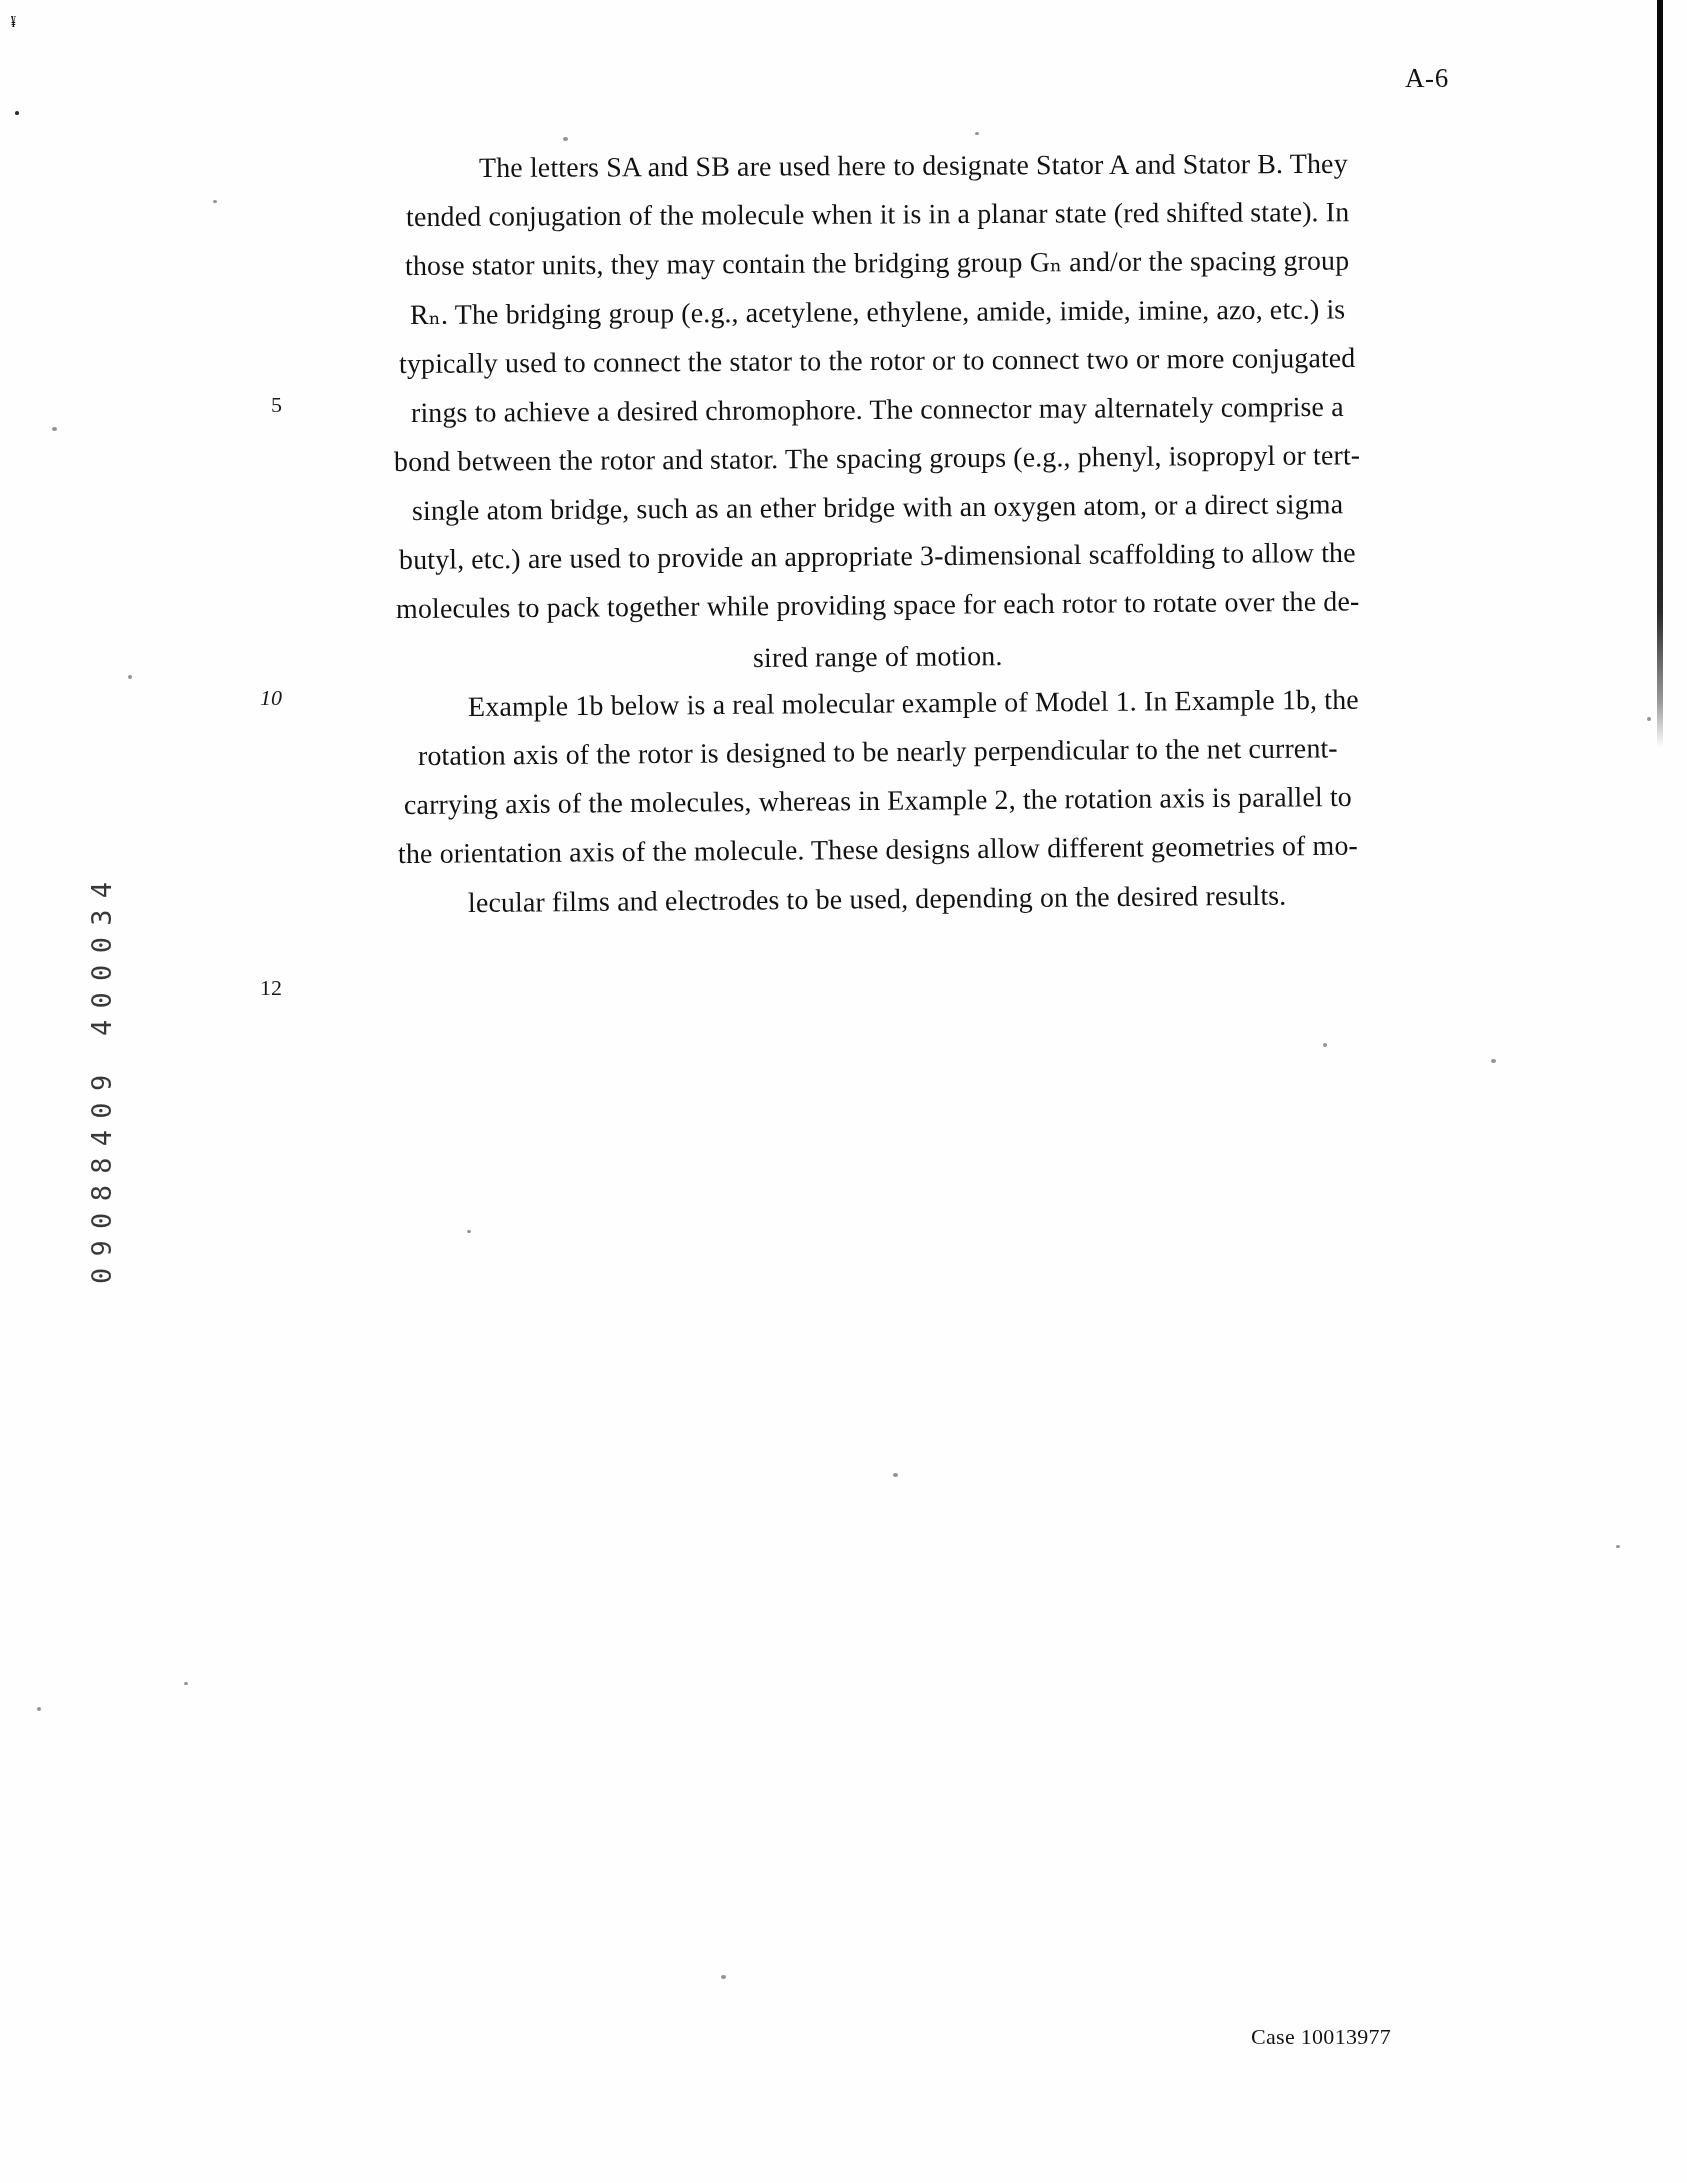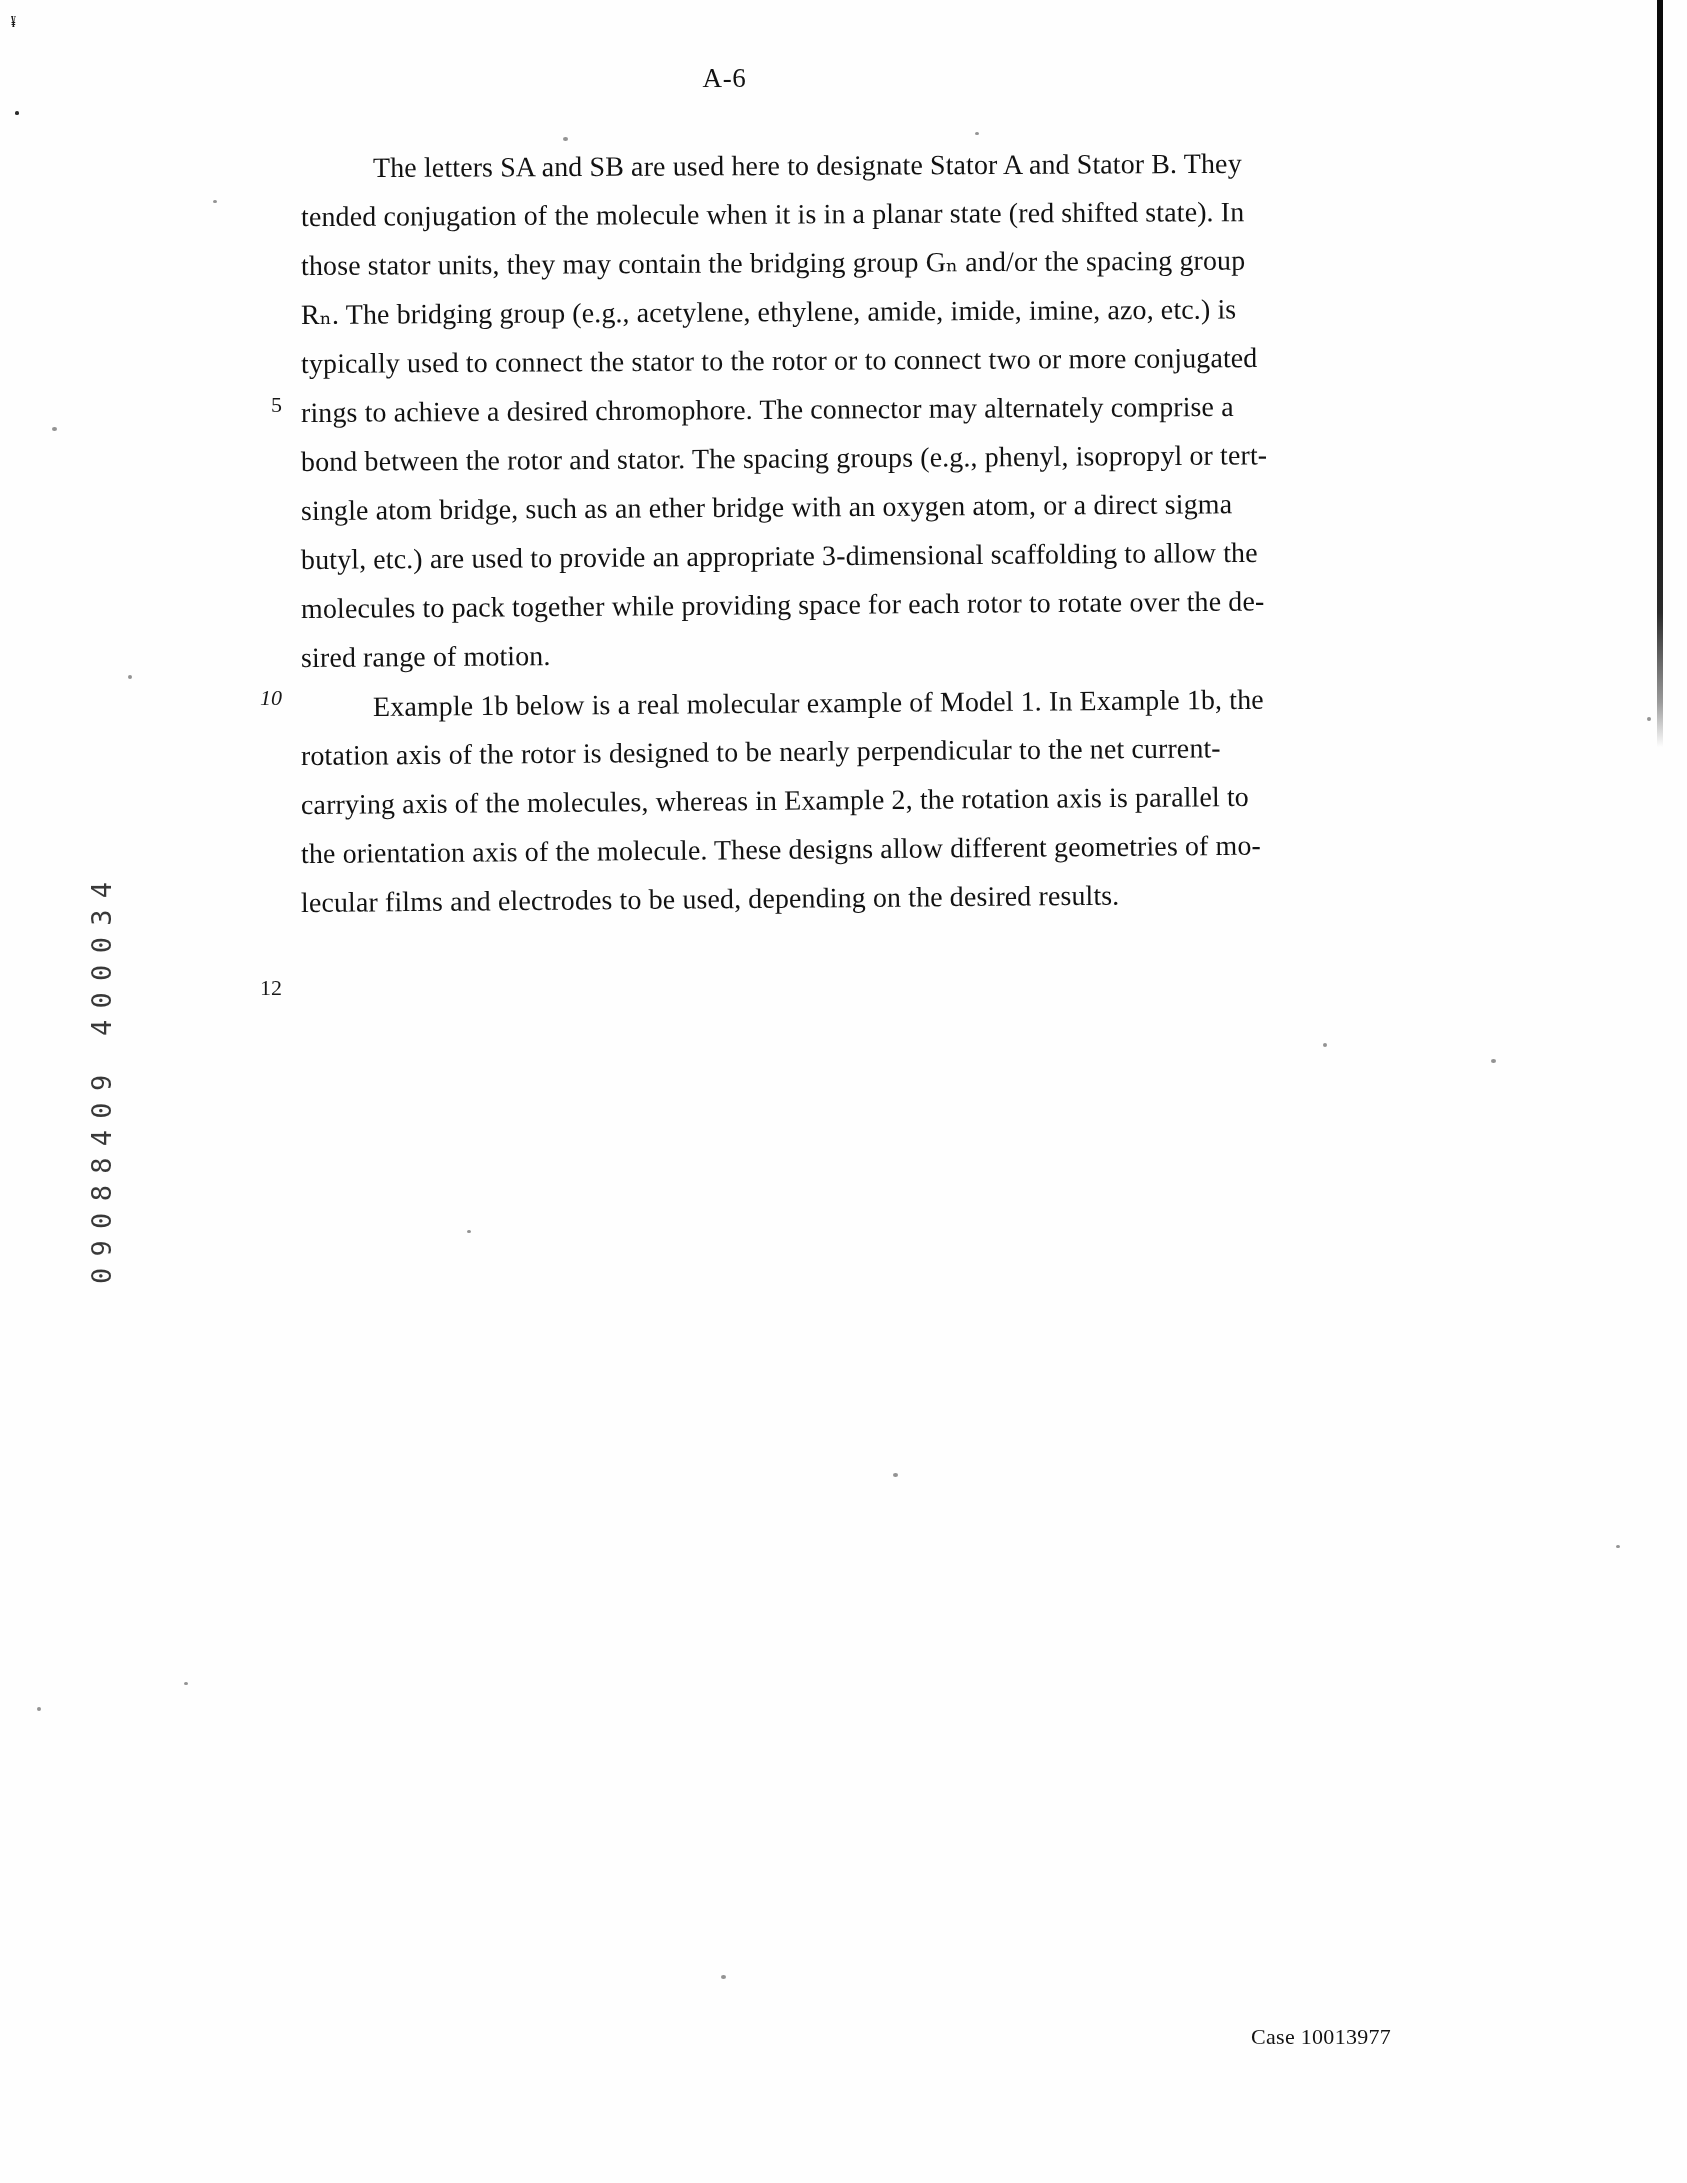--- a/index.html
+++ b/index.html
@@ -53,40 +53,41 @@
     border-radius: 50%;
     opacity: .55;
   }
 
   
   .page-header {
     position: absolute;
     top: 63px;
     left: 0;
     width: 1449px;
-    text-align: center;
+    text-align: right;
     font-size: 27px;
     letter-spacing: 0.7px;
   }
 
   
   .body-col {
     position: absolute;
     left: 301px;
     top: 143px;
     width: 1153px;
   }
 
   .ln {
     position: relative;
     height: 49px;
     font-size: 28px;
     line-height: 49px;
     white-space: nowrap;
     letter-spacing: 0.1px;
+    text-align: center;
   }
   .ln > span.txt {
     display: inline-block;
     transform-origin: left center;
   }
   .indent { padding-left: 72px; }
 
   
   .ln:nth-child(1)  > .txt { transform: rotate(-0.28deg); }
   .ln:nth-child(2)  > .txt { transform: rotate(-0.30deg); }

